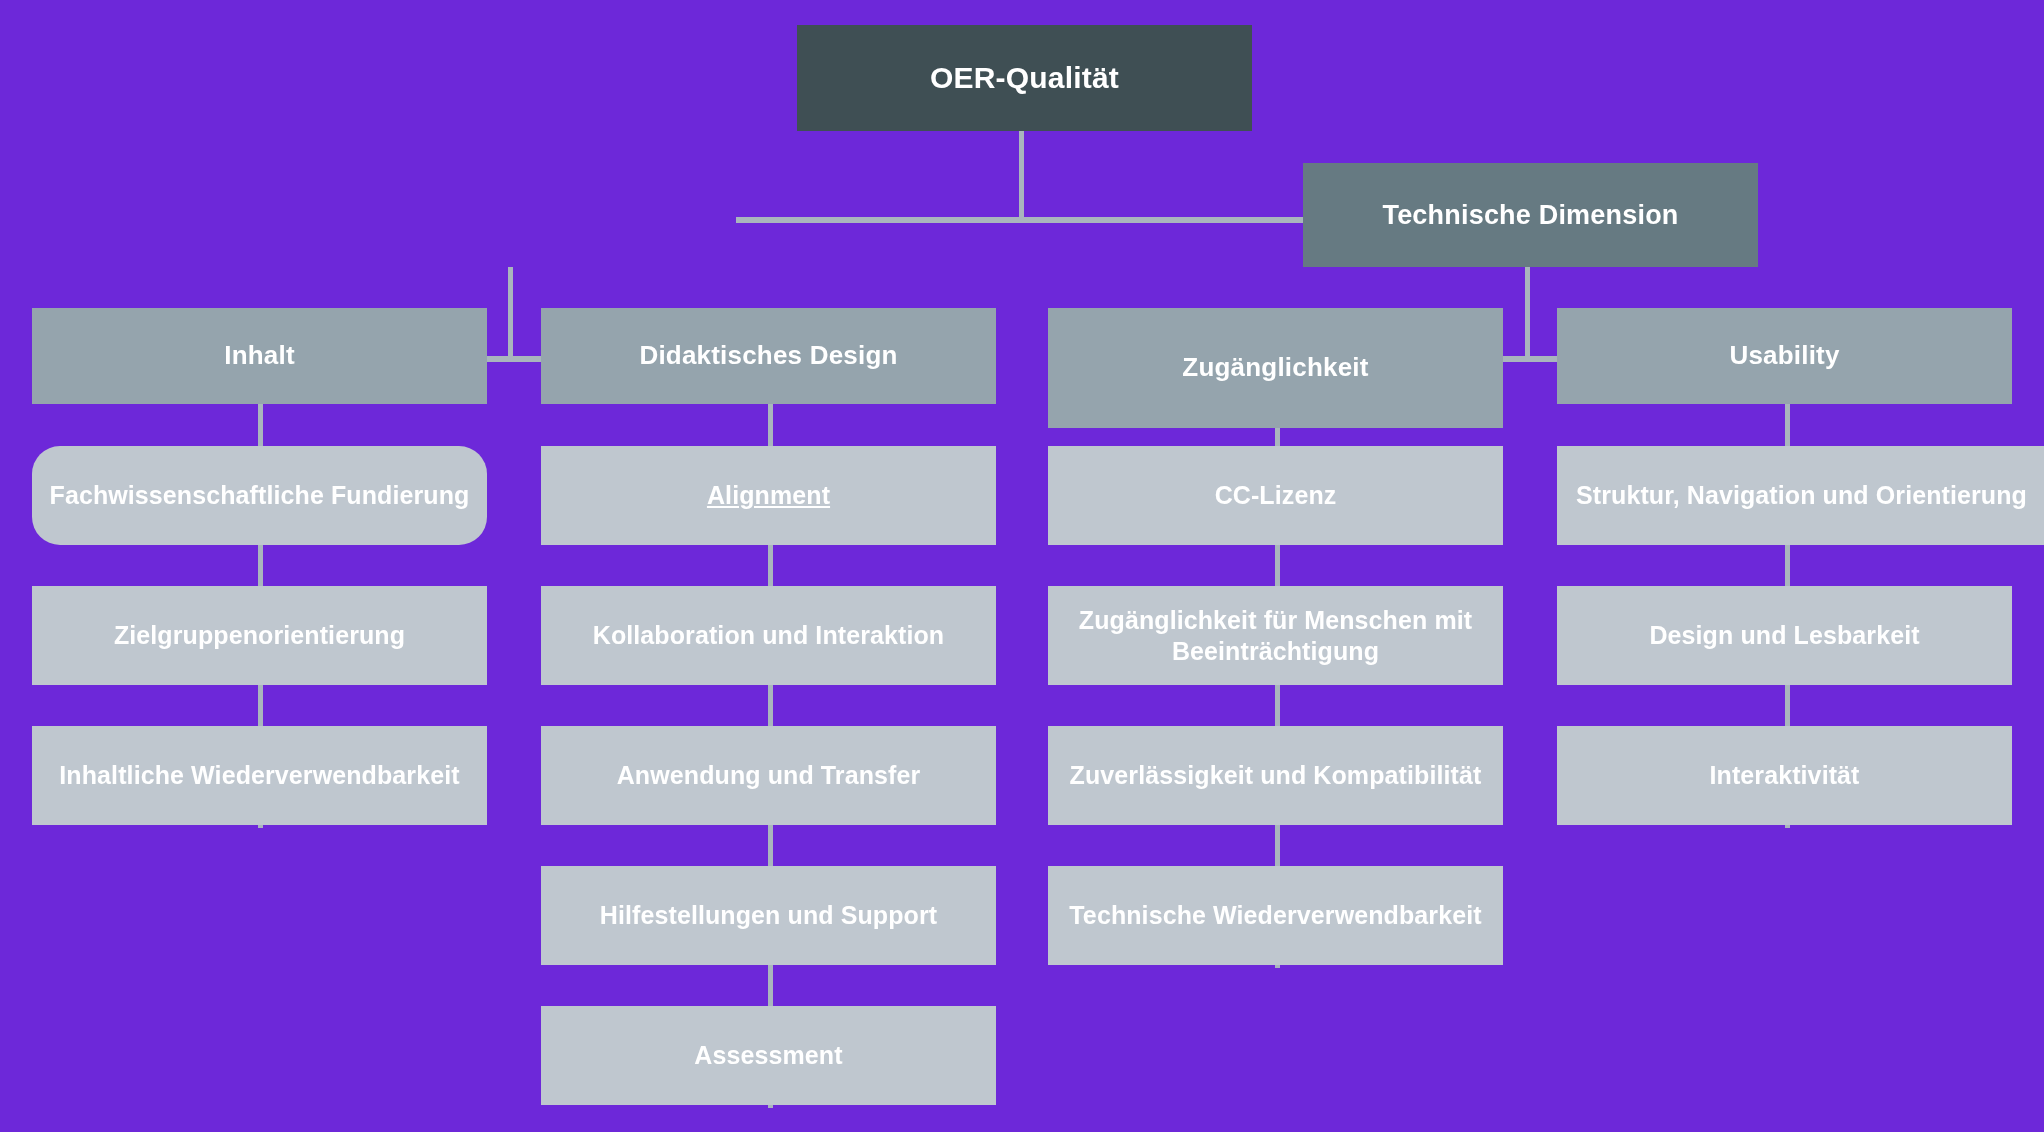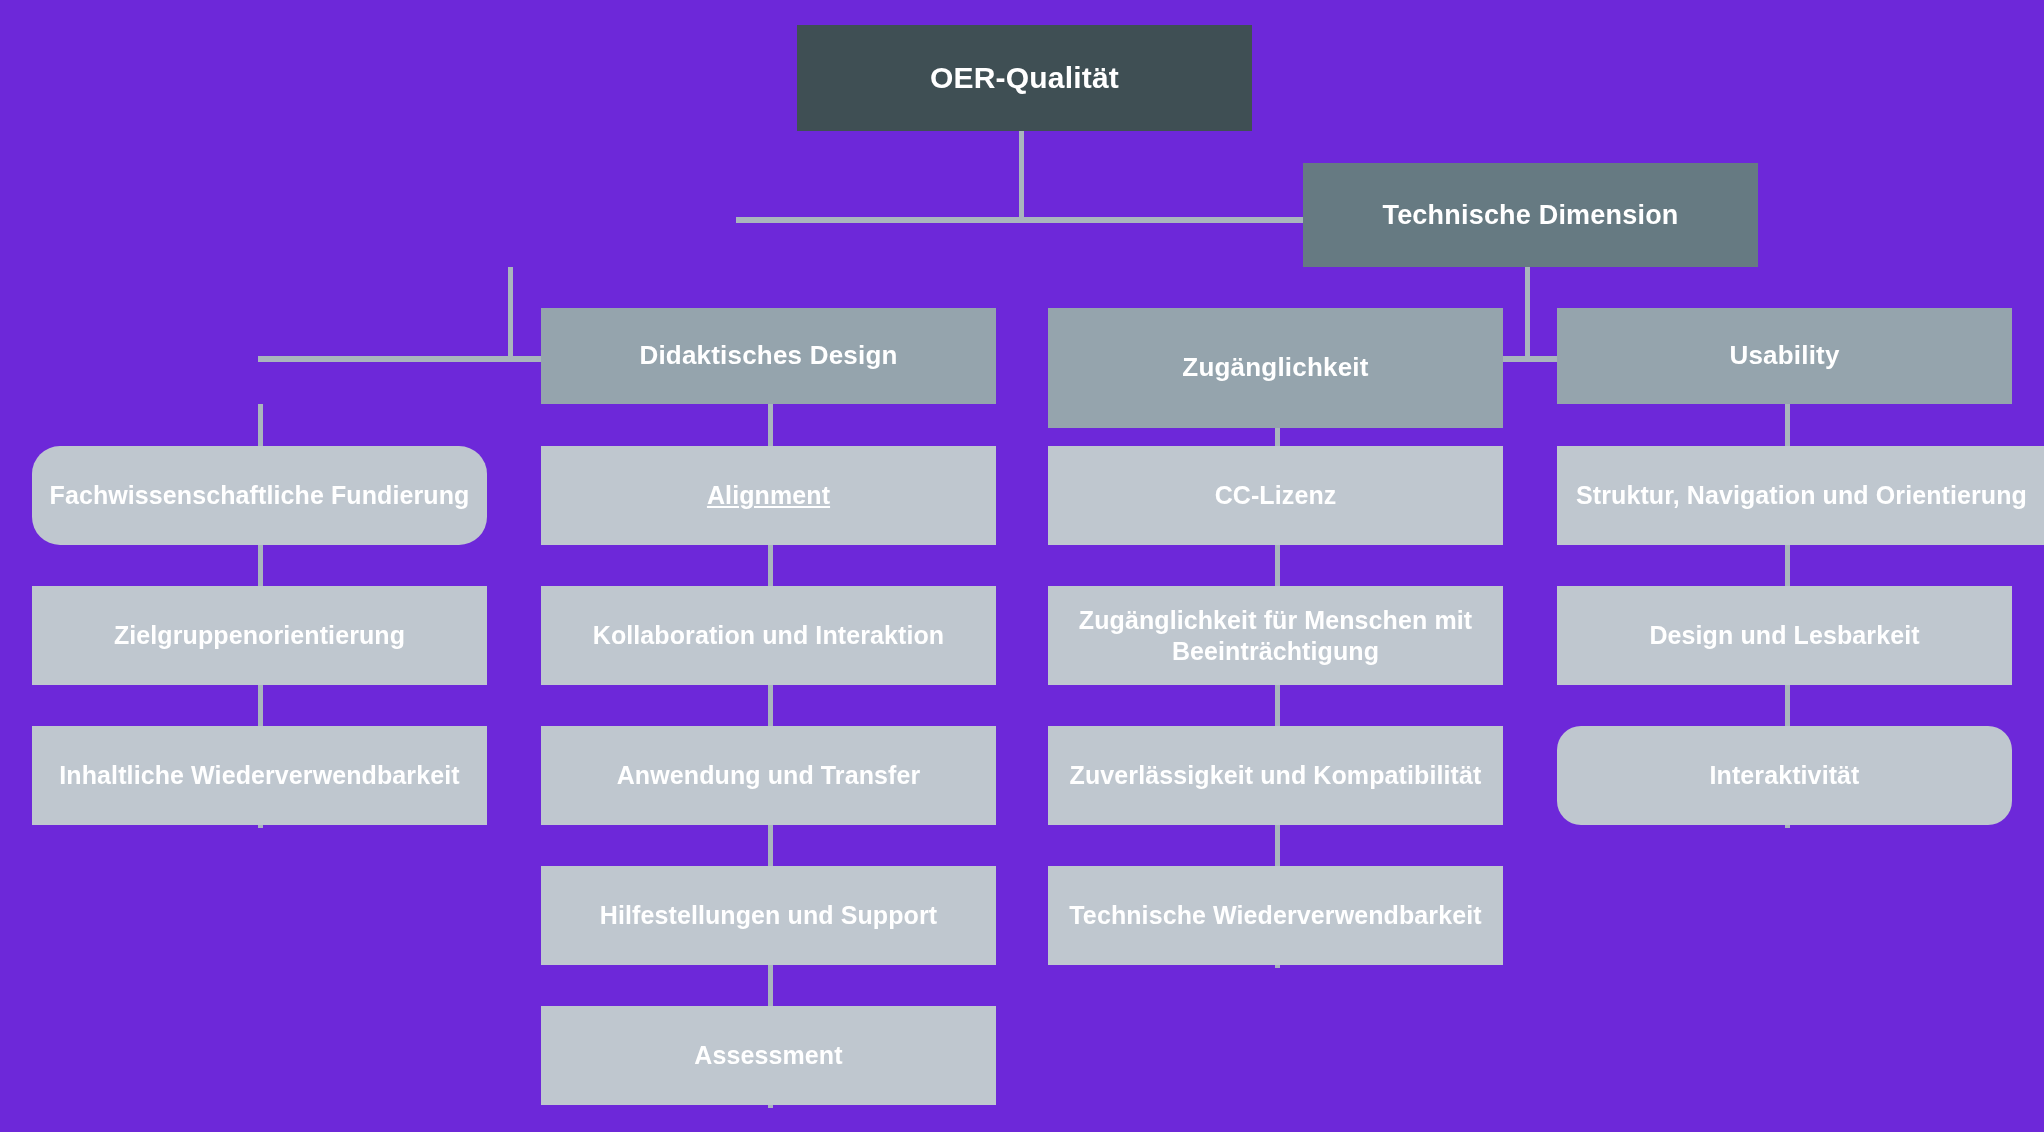--- a/index.html
+++ b/index.html
@@ -88,20 +88,23 @@
   <div class="connector vert" style="left:1785px; top:404px; height:424px;"></div>
 
   <div class="node lvl-root" style="left:797px; top:25px; width:455px; height:106px;">
     <span class="lbl">OER-Qualität</span>
   </div>
 
   <div class="node lvl-dim" style="left:1303px; top:163px; width:455px; height:104px;">
     <span class="lbl">Technische Dimension</span>
   </div>
 
+  <div class="node lvl-cat" style="left:32px; top:308px; width:455px; height:96px;">
+    <span class="lbl">Inhalt</span>
+  </div>
   <div class="node lvl-cat" style="left:541px; top:308px; width:455px; height:96px;">
     <span class="lbl">Didaktisches Design</span>
   </div>
   <div class="node lvl-cat" style="left:1048px; top:308px; width:455px; height:120px;">
     <span class="lbl">Zugänglichkeit</span>
   </div>
   <div class="node lvl-cat" style="left:1557px; top:308px; width:455px; height:96px;">
     <span class="lbl">Usability</span>
   </div>
 
@@ -143,17 +146,17 @@
   <div class="node lvl-leaf" style="left:1048px; top:866px; width:455px; height:99px;">
     <span class="lbl">Technische Wiederverwendbarkeit</span>
   </div>
 
   <div class="node lvl-leaf" style="left:1557px; top:446px; width:489px; height:99px;">
     <span class="lbl">Struktur, Navigation und Orientierung</span>
   </div>
   <div class="node lvl-leaf" style="left:1557px; top:586px; width:455px; height:99px;">
     <span class="lbl">Design und Lesbarkeit</span>
   </div>
-  <div class="node lvl-leaf" style="left:1557px; top:726px; width:455px; height:99px;border-radius:24px;">
+  <div class="node lvl-leaf" style="left:1557px; top:726px; width:455px; height:99px;">
     <span class="lbl">Interaktivität</span>
   </div>
 
 </div>
 
 </body></html>

